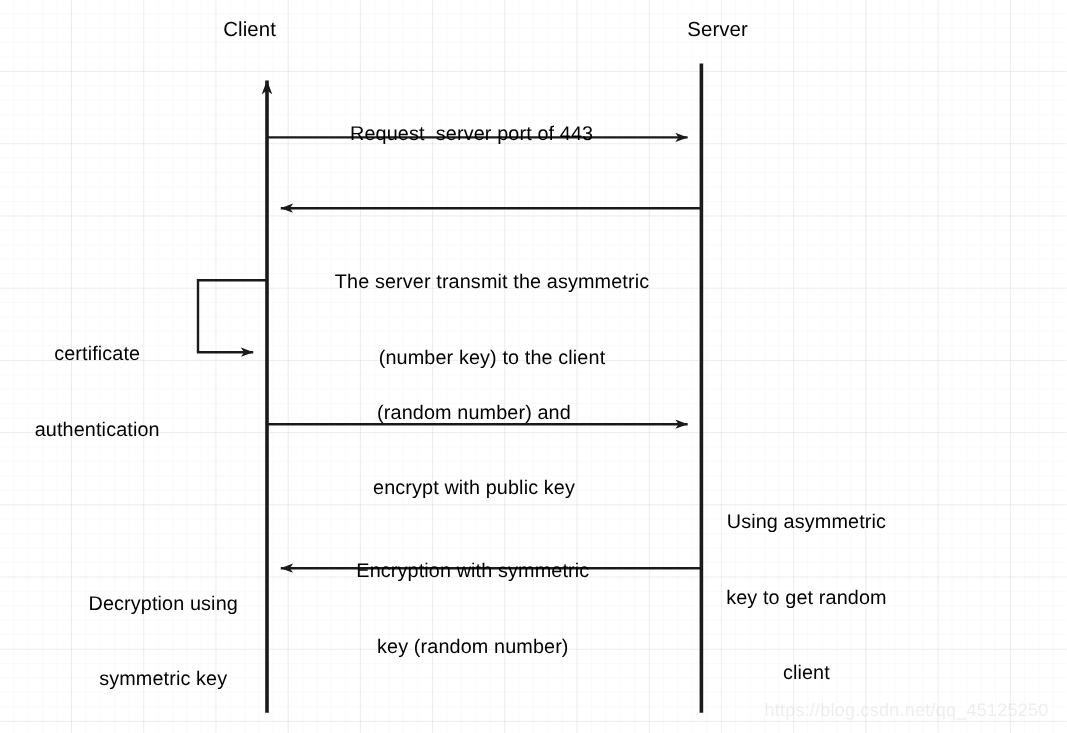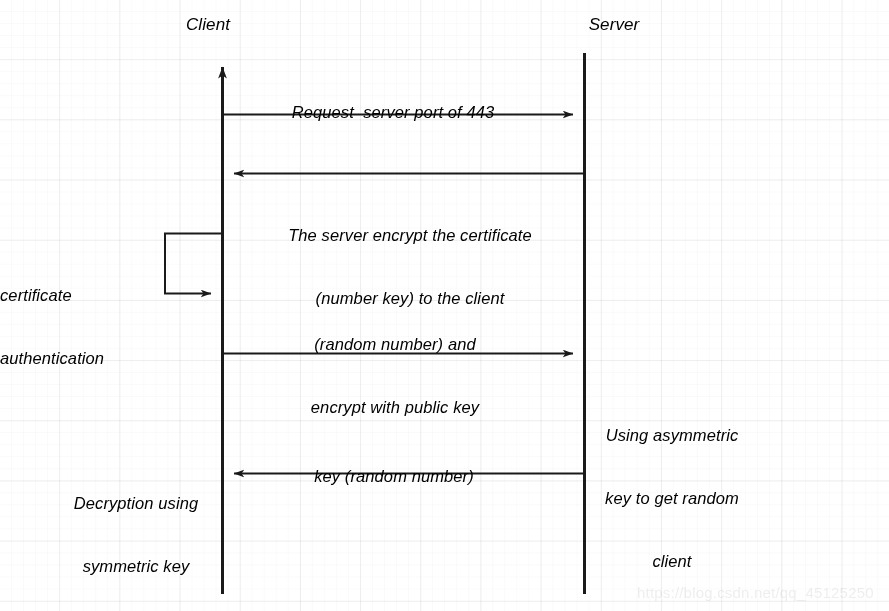--- a/index.html
+++ b/index.html
@@ -36,24 +36,23 @@
     width: 889px;
     height: 611px;
   }
   .lbl {
     position: absolute;
     color: #000000;
     font-size: 16.5px;
     line-height: 21px;
     white-space: pre;
     letter-spacing: 0.1px;
-    font-style: italic;
   }
   .lbl.center { text-align: center; }
-  .lbl.right  { text-align: left; }
+  .lbl.right  { text-align: center; }
   .actor-label {
     font-size: 17px;
     text-align: center;
   }
   .watermark {
     position: absolute;
     color: rgba(60,60,70,0.085);
     font-size: 15px;
     letter-spacing: 0.2px;
     white-space: pre;
@@ -89,42 +88,43 @@
 
     <path d="M 222 233.5 L 165 233.5 L 165 293.5 L 211 293.5" fill="none" stroke="#1a1a1a" stroke-width="2" marker-end="url(#arrow-right)"></path>
 
     <line x1="223" y1="353.5" x2="573" y2="353.5" stroke="#1a1a1a" stroke-width="2" marker-end="url(#arrow-right)"></line>
 
     <line x1="584" y1="473.5" x2="234" y2="473.5" stroke="#1a1a1a" stroke-width="2" marker-end="url(#arrow-left)"></line>
   </svg>
 
   <div class="lbl actor-label" style="left:158px; top:14px; width:100px;">Client</div>
 
-  <div class="lbl actor-label" style="left:564px; top:14px; width:100px;">Server</div>
+  <div class="lbl actor-label" style="left:548px; top:14px; width:100px;">Server</div>
 
   <div class="lbl center" style="left:243px; top:60px; width:300px;">
     <div>Request  server port of 443</div>
   </div>
 
   <div class="lbl center" style="left:260px; top:183px; width:300px;">
-    <div>The server encrypt the certificate</div>
+    <div>The server transmit the asymmetric</div>
     <div>(number key) to the client</div>
   </div>
 
   <div class="lbl right" style="left:0px; top:243px; width:162px;">
     <div>certificate</div>
     <div>authentication</div>
   </div>
 
   <div class="lbl center" style="left:245px; top:292px; width:300px;">
     <div>(random number) and</div>
     <div>encrypt with public key</div>
   </div>
 
   <div class="lbl center" style="left:244px; top:424px; width:300px;">
+    <div>Encryption with symmetric</div>
     <div>key (random number)</div>
   </div>
 
   <div class="lbl center" style="left:592px; top:383px; width:160px;">
     <div>Using asymmetric</div>
     <div>key to get random</div>
     <div>client</div>
   </div>
 
   <div class="lbl center" style="left:50px; top:451px; width:172px;">

